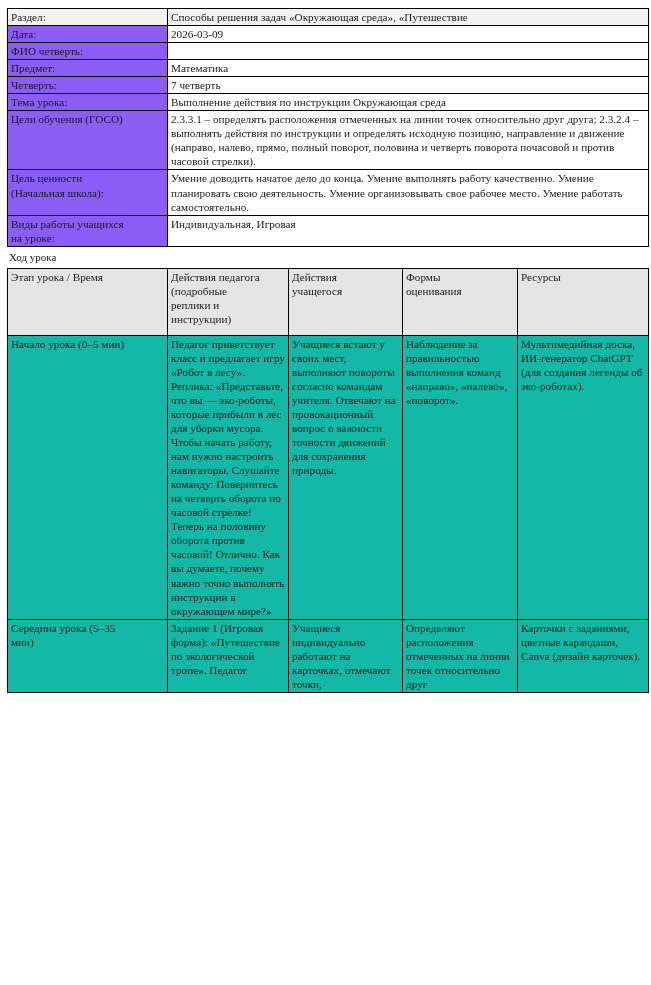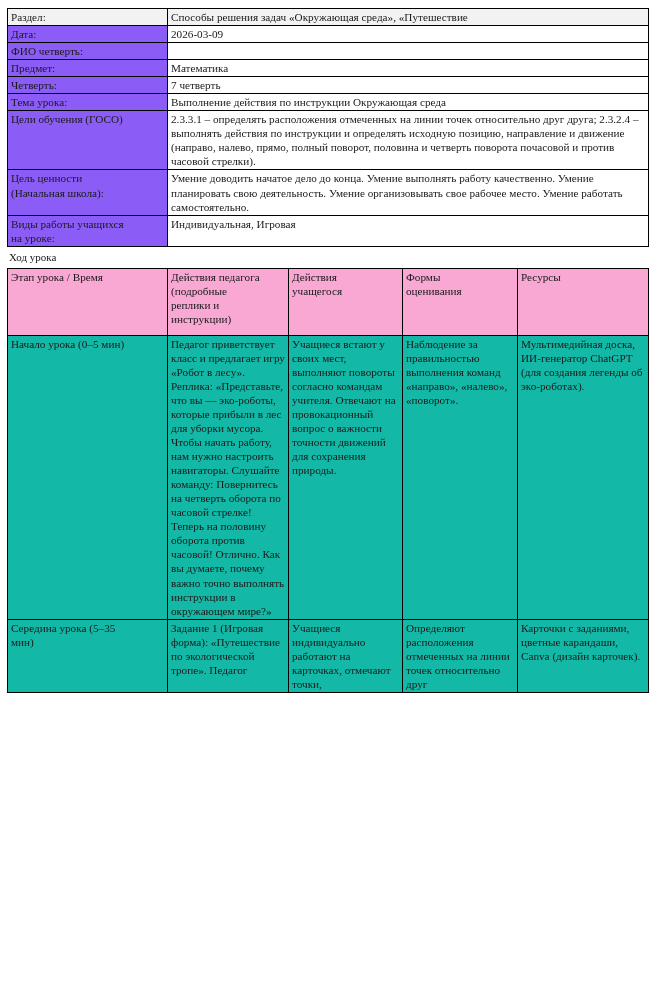--- a/index.html
+++ b/index.html
@@ -63,21 +63,21 @@
     white-space: nowrap;
     overflow: hidden;
   }
   
   .flow-table col.f1 { width: 160px; }
   .flow-table col.f2 { width: 121px; }
   .flow-table col.f3 { width: 114px; }
   .flow-table col.f4 { width: 115px; }
   .flow-table col.f5 { width: 131px; }
   .flow-table thead td {
-    background: #f9a8d4;
+    background: #e5e5e5;
     height: 64px;
   }
   .flow-table tbody td {
     background: #14b8a6;
   }
   .nowrapcell { white-space: pre-line; }
 </style>
 </head>
 <body>
 

